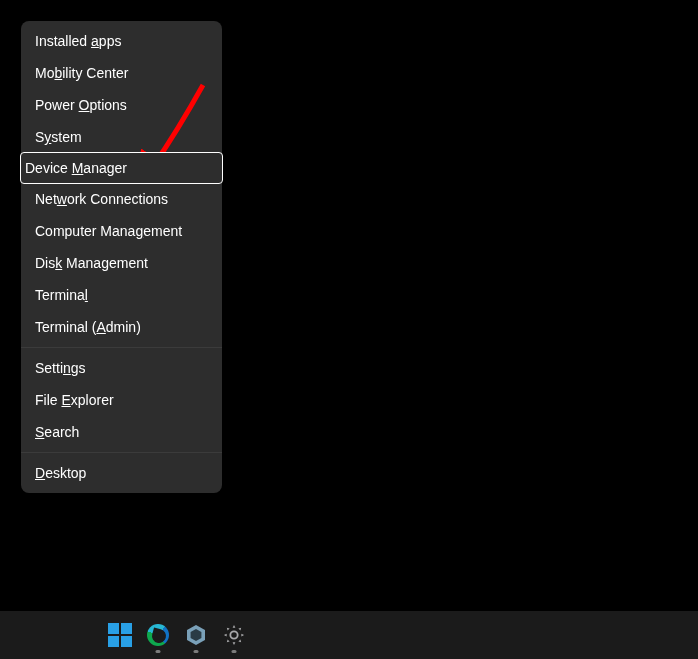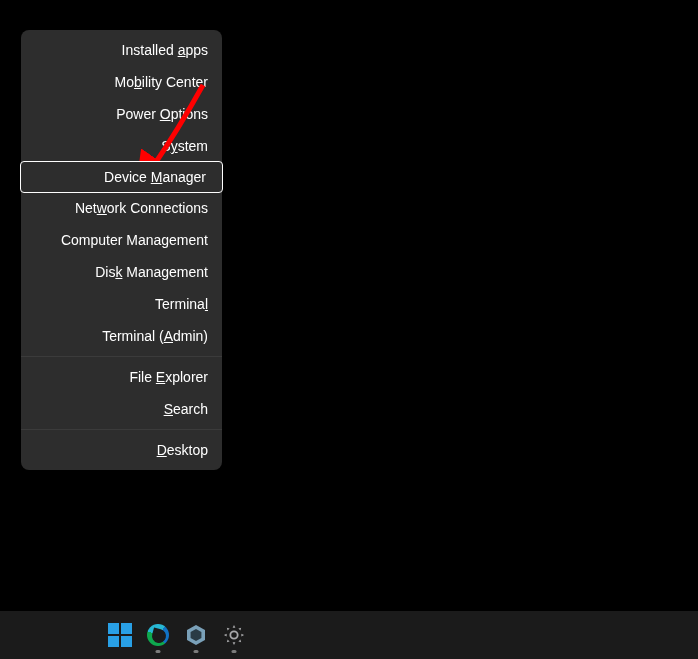--- a/index.html
+++ b/index.html
@@ -9,41 +9,40 @@
     background: #000;
     font-family: "Segoe UI", Tahoma, sans-serif;
     font-size: 14px;
     color: #fff;
     overflow: hidden;
     position: relative;
   }
   .menu {
     position: absolute;
     left: 21px;
-    top: 30px;
+    top: 21px;
     width: 201px;
     background: #2d2d2d;
     border-radius: 8px;
     box-shadow: 0 10px 30px rgba(0,0,0,.5);
     padding: 4px 0;
-    text-align: right;
   }
   .menu-item {
     padding: 7px 14px;
     cursor: default;
     color: #fff;
     position: relative;
     line-height: 18px;
   }
   .menu-item .u { text-decoration: underline; }
   .menu-item.highlight {
     border: 1.5px solid #fff;
     border-radius: 4px;
     margin: -1px -1px;
-    padding: 6px 16px;
+    padding: 6px 4px;
     background: #2d2d2d;
     z-index: 2;
   }
   .sep {
     height: 1px;
     background: #3b3b3b;
     margin: 4px 0;
   }
   .chev {
     position: absolute;
@@ -129,20 +128,21 @@
     <div class="menu-item"><span>Mo</span><span class="u">b</span><span>ility Center</span></div>
     <div class="menu-item"><span>Power </span><span class="u">O</span><span>ptions</span></div>
     <div class="menu-item"><span>S</span><span class="u">y</span><span>stem</span></div>
     <div class="menu-item highlight"><span>Device </span><span class="u">M</span><span>anager</span></div>
     <div class="menu-item"><span>Net</span><span class="u">w</span><span>ork Connections</span></div>
     <div class="menu-item"><span>Computer Mana</span><span class="u">g</span><span>ement</span></div>
     <div class="menu-item"><span>Dis</span><span class="u">k</span><span> Management</span></div>
     <div class="menu-item"><span>Termina</span><span class="u">l</span><span></span></div>
     <div class="menu-item"><span>Terminal (</span><span class="u">A</span><span>dmin)</span></div>
     <div class="sep"></div>
+    <div class="menu-item"><span>Setti</span><span class="u">n</span><span>gs</span></div>
     <div class="menu-item"><span>File </span><span class="u">E</span><span>xplorer</span></div>
     <div class="menu-item"><span></span><span class="u">S</span><span>earch</span></div>
     <div class="sep"></div>
     <div class="menu-item"><span></span><span class="u">D</span><span>esktop</span></div>
   </div>
 
 <svg class="arrow" style="left:138px; top:80px;" width="80" height="100">
   <defs>
     <marker id="ahead" markerWidth="8" markerHeight="8" refX="2" refY="4" orient="auto">
       <path d="M0,0 L8,4 L0,8 Z" fill="#ff0000"></path>

